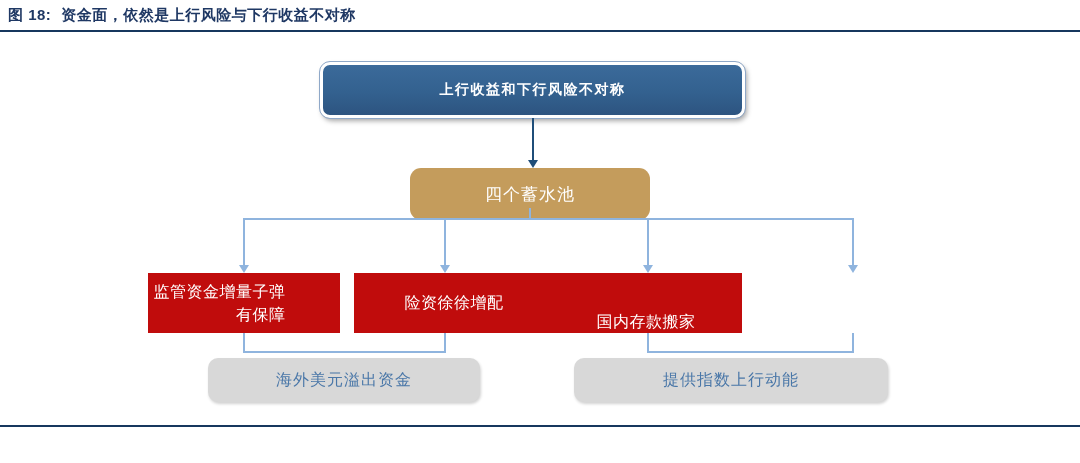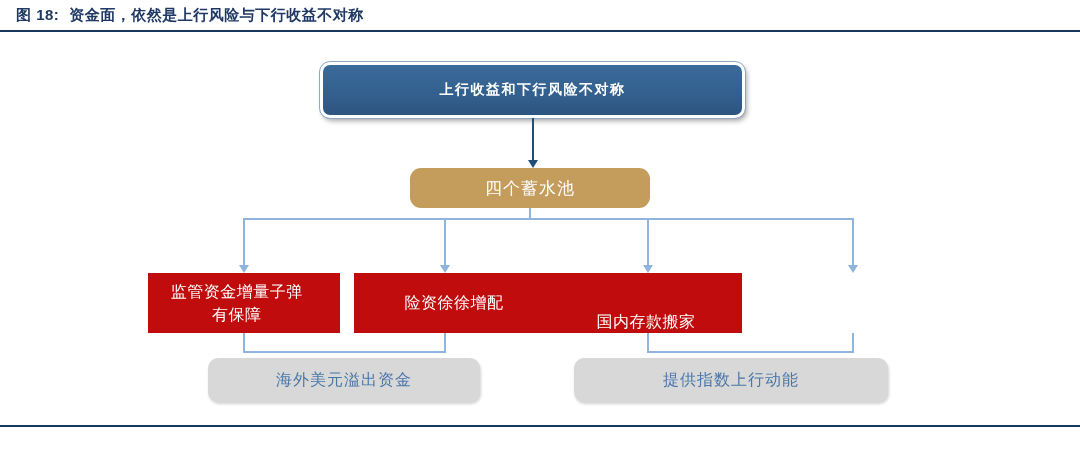--- a/index.html
+++ b/index.html
@@ -16,21 +16,21 @@
   .fig-title {
     position: absolute;
     left: 8px; top: 6px;
     width: 1060px;
     color: var(--title-navy);
     font-size: 15px;
     font-weight: bold;
     letter-spacing: 0.5px;
     white-space: nowrap;
   }
-  .fig-title .fig-label { margin-right: 10px; font-family: "Liberation Sans", "DejaVu Sans", sans-serif; margin-left: 8px; }
+  .fig-title .fig-label { margin-right: 10px; font-family: "Liberation Sans", "DejaVu Sans", sans-serif; }
   .title-rule {
     position: absolute;
     left: 0; top: 30px;
     width: 1080px; height: 2px;
     background: var(--rule-dark);
   }
 
   
   .node {
     position: absolute;
@@ -50,40 +50,40 @@
     border-radius: 10px;
     box-shadow: 2px 3px 5px rgba(0,0,0,0.35);
     color: #ffffff;
     font-size: 14px;
     font-weight: bold;
     letter-spacing: 1.5px;
   }
 
   .hub-box {
     left: 410px; top: 168px;
-    width: 240px; height: 40px;
+    width: 240px; height: 52px;
     background: var(--box-tan);
     border-radius: 11px;
     color: #ffffff;
     font-size: 17px;
     letter-spacing: 1px;
   }
 
   .branch-box {
     top: 273px;
     height: 60px;
     background: var(--box-red);
     color: #ffffff;
     font-size: 16px;
     letter-spacing: 0.5px;
   }
   .branch-box.wrap2 {
     justify-content: flex-start;
-    text-align: center;
-    padding-left: 20px;
+    text-align: right;
+    padding-left: 0;
   }
   .branch-box.wrap2 .inner { display: inline-block; max-width: 8.6em; line-height: 1.45; }
 
   .outcome-box {
     top: 358px;
     height: 44px;
     background: var(--box-gray);
     border-radius: 10px;
     box-shadow: 1px 2px 3px rgba(0,0,0,0.18);
     color: var(--gray-box-text);

